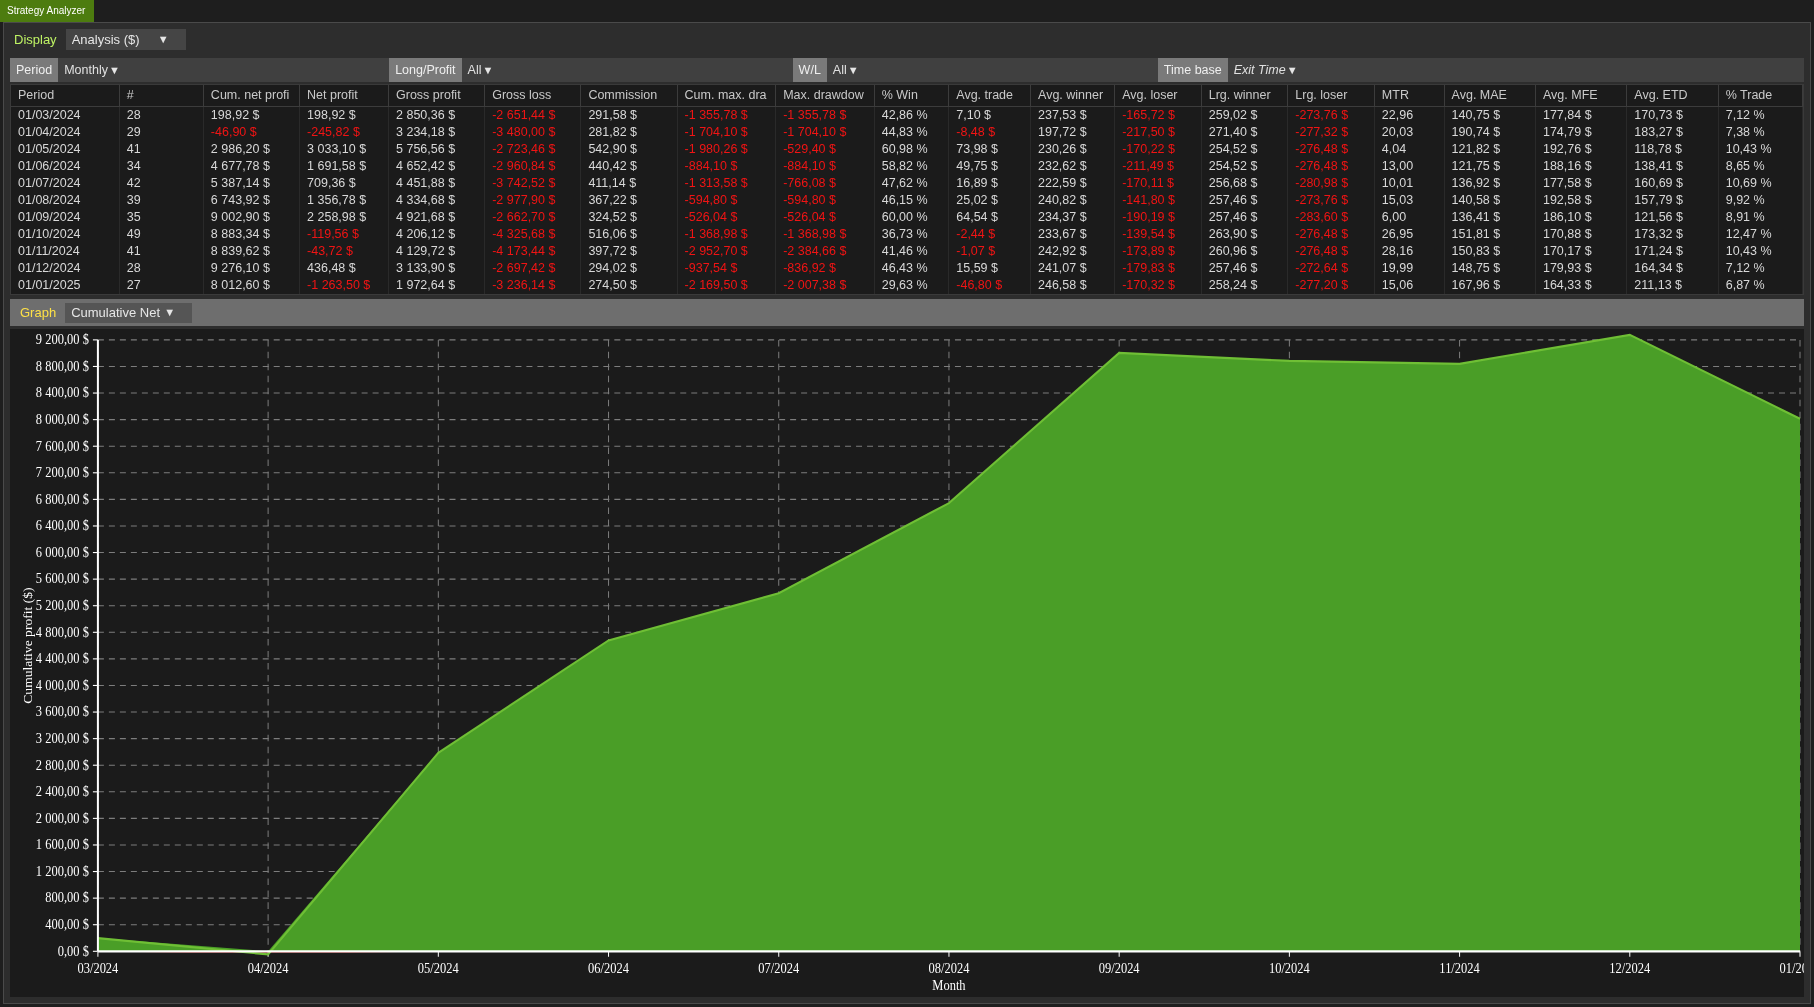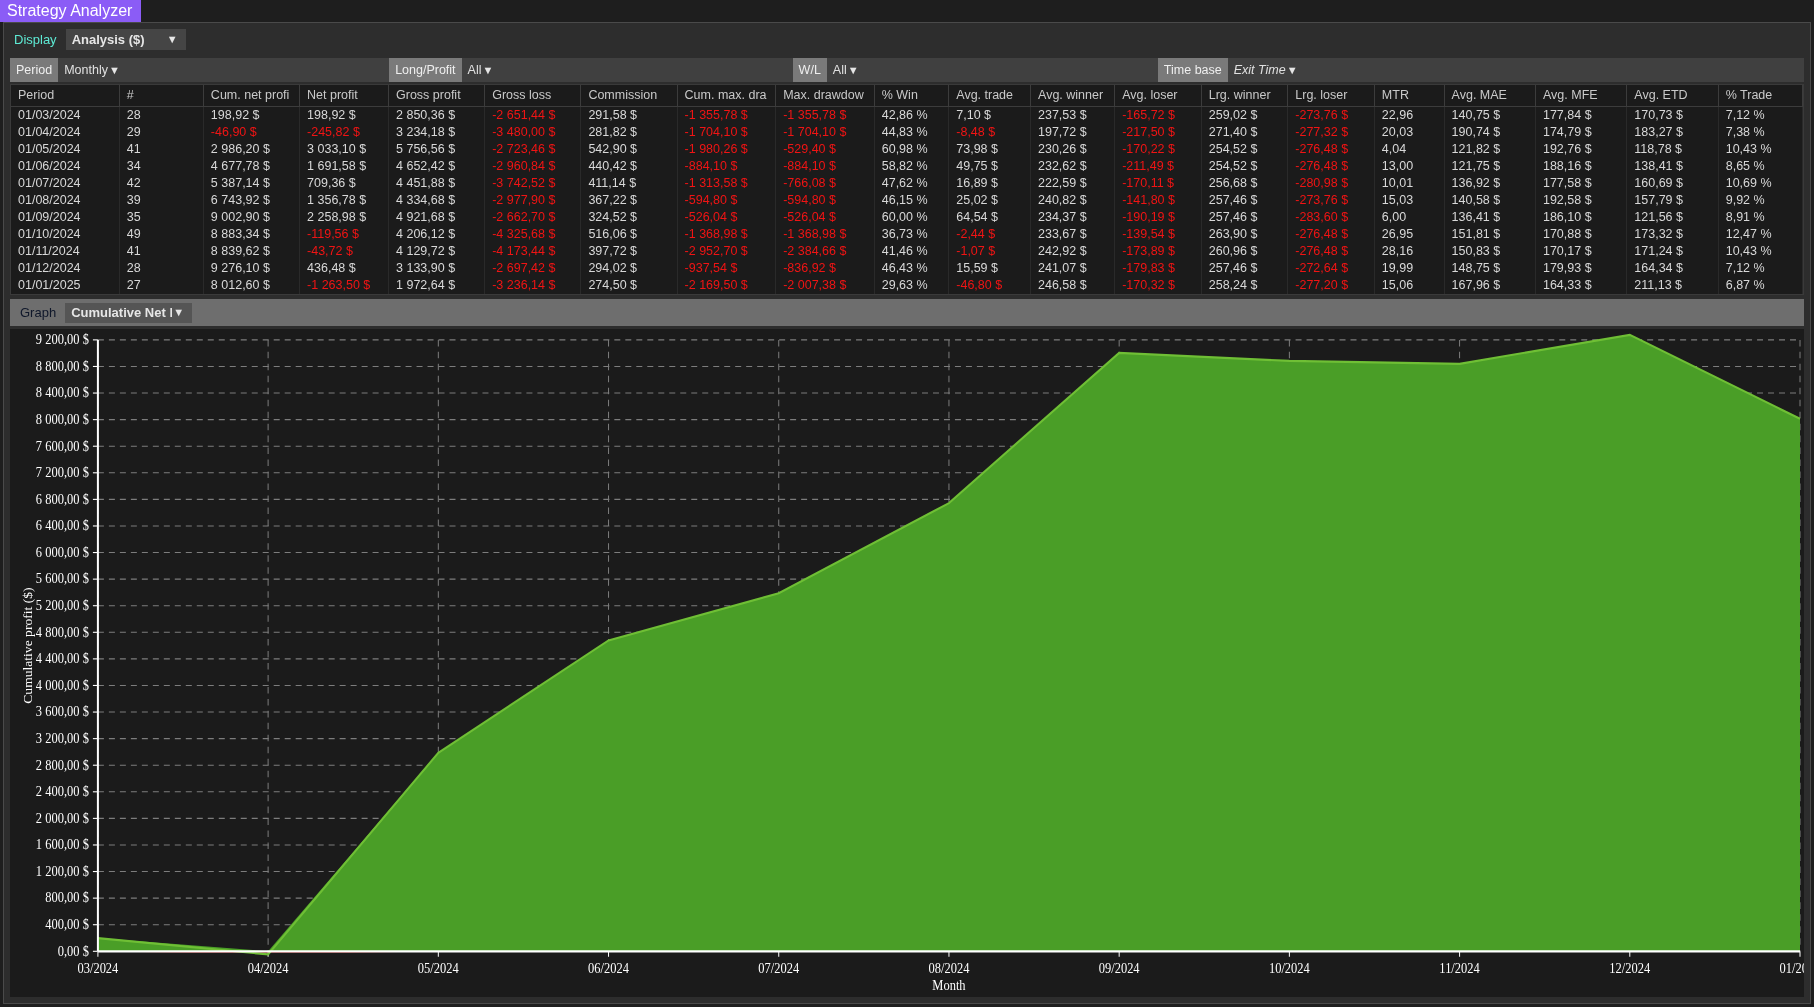--- a/index.html
+++ b/index.html
@@ -12,23 +12,23 @@
   }
 
   
   #titlebar {
     height: 22px;
     background: #1e1e1e;
     display: flex;
     align-items: stretch;
   }
   #title-tab {
-    background: #8b5cf6;
+    background: #4d7c0f;
     color: #ffffff;
-    font-size: 16px;
+    font-size: 10px;
     line-height: 22px;
     padding: 0 9px 0 7px;
     white-space: nowrap;
   }
 
   
   #panel {
     position: absolute;
     top: 22px; left: 3px;
     width: 1808px;
@@ -42,36 +42,35 @@
   
   #display-row {
     height: 32px;
     display: flex;
     align-items: center;
     padding-left: 10px;
     background: #2d2d2d;
     flex: none;
   }
   .lbl {
-    color: #5eead4;
+    color: #bef264;
     font-size: 13px;
     white-space: nowrap;
   }
   .combo {
     background: #454545;
     border: none;
     color: #e6e6e6;
     font-size: 13px;
     height: 21px;
     display: flex;
     align-items: center;
-    padding: 0 7px 0 6px;
+    padding: 0 16px 0 6px;
     position: relative;
     white-space: nowrap;
-    font-weight: bold;
   }
   .combo .cv { flex: 1 1 auto; overflow: hidden; }
   .chev {
     width: 13px; height: 13px;
     flex: none;
     display: flex; align-items: center; justify-content: center;
     color: #e6e6e6;
     font-size: 11px;
     line-height: 1;
   }
@@ -152,21 +151,21 @@
   
   #graph-bar {
     height: 27px;
     margin: 4px 6px 0 6px;
     background: #6e6e6e;
     display: flex;
     align-items: center;
     padding-left: 10px;
     flex: none;
   }
-  #graph-bar .lbl { color: #0f172a; text-align: center; }
+  #graph-bar .lbl { color: #fde047; text-align: center; }
   #graph-combo {
     margin-left: 9px;
     width: 127px;
     height: 20px;
     background: #555555;
   }
 
   
   #chart-area {
     margin: 3px 6px 6px 6px;

